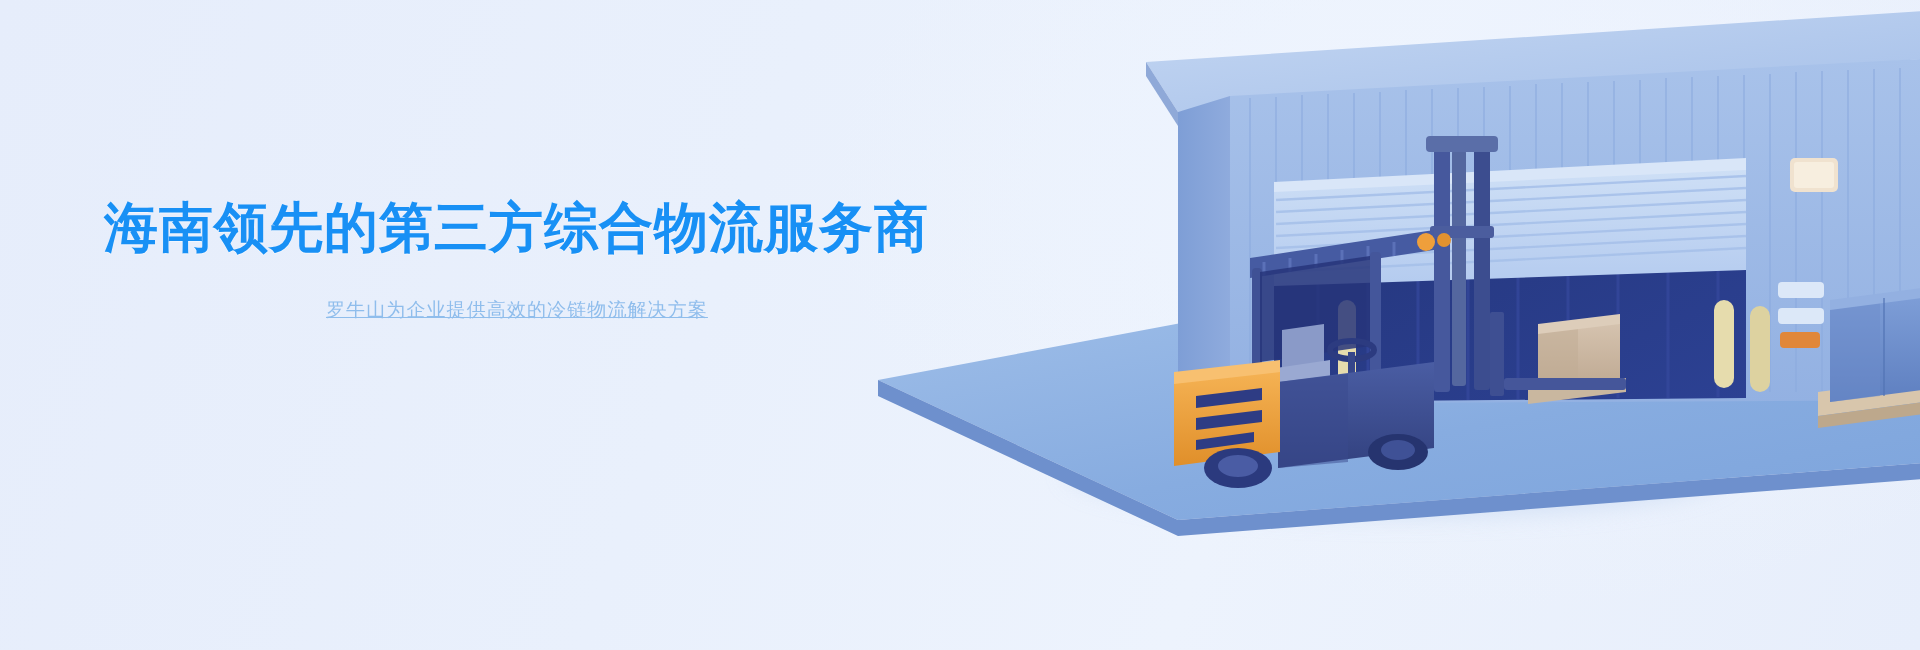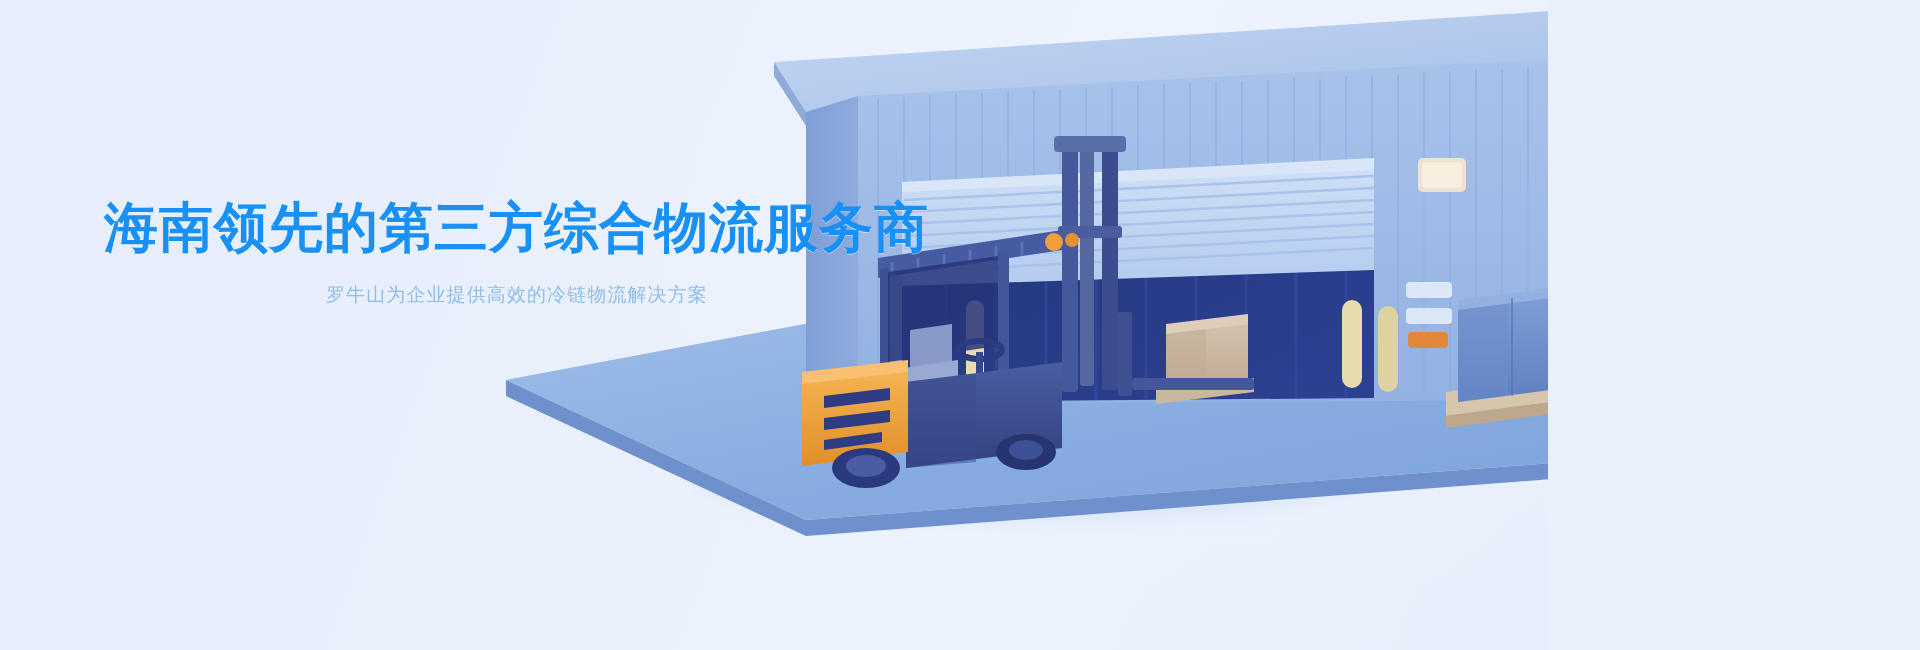--- a/index.html
+++ b/index.html
@@ -4,21 +4,21 @@
 <style>
   * { margin:0; padding:0; box-sizing:border-box; }
   html,body { width:1920px; height:650px; overflow:hidden; }
   body {
     font-family:"Liberation Sans","DejaVu Sans",sans-serif;
     background:#e9f0fc;
   }
 
   .banner{
     position:relative;
-    width:1548px; height:650px;
+    width:1920px; height:650px;
     overflow:hidden;
     background:
       radial-gradient(1100px 680px at 78% 30%, #eef4fe 0%, rgba(238,244,254,0) 62%),
       linear-gradient(110deg,#e6edfb 0%,#e9f0fc 38%,#edf3fd 65%,#e7eefb 100%);
     padding-left: 24px;
   }
 
   
   .text-block{
     position:absolute;
@@ -29,28 +29,29 @@
   .headline{
     font-size:54px;
     font-weight:700;
     letter-spacing:1px;
     color:#1890f5;
     line-height:1.18;
     white-space:nowrap;
     text-shadow:0 1px 0 rgba(255,255,255,.45);
   }
   .subline{
-    margin-top:22px;
+    margin-top:37px;
     margin-left:222px;
     font-size:19px;
     font-weight:500;
     letter-spacing:1.1px;
     color:#8fbdec;
     line-height:1.4;
     white-space:nowrap;
+    text-decoration:underline;
   }
 
   
   .art{
     position:absolute;
     right:-18px; top:0;
     width:1060px; height:650px;
     z-index:3;
   }
   .art svg{ display:block; width:100%; height:100%; }

